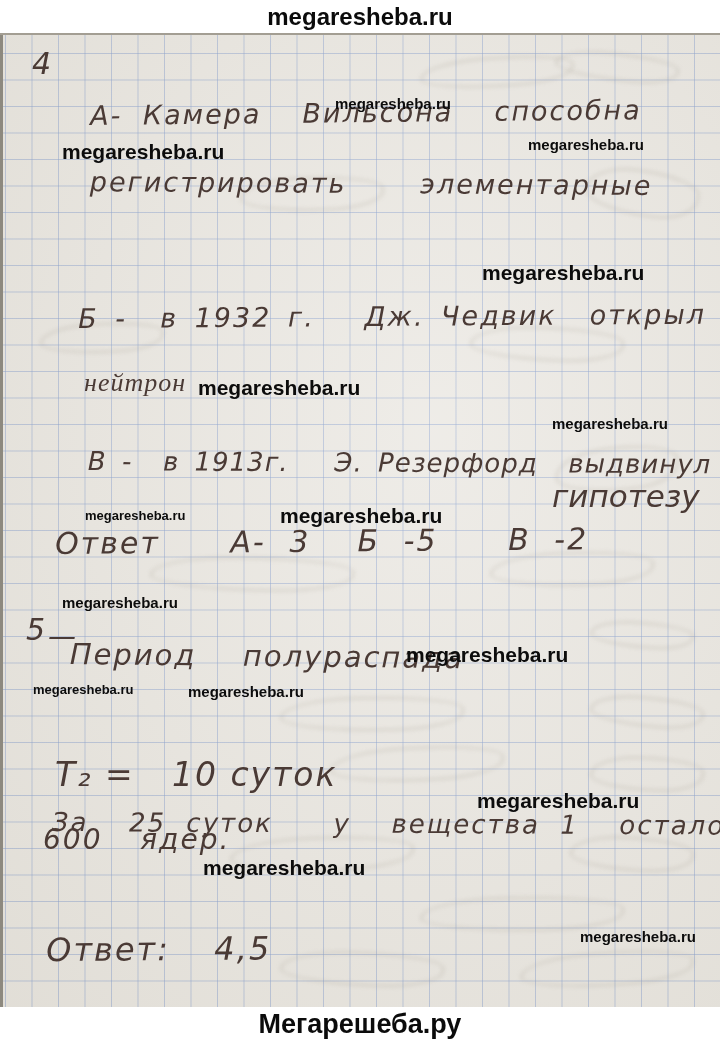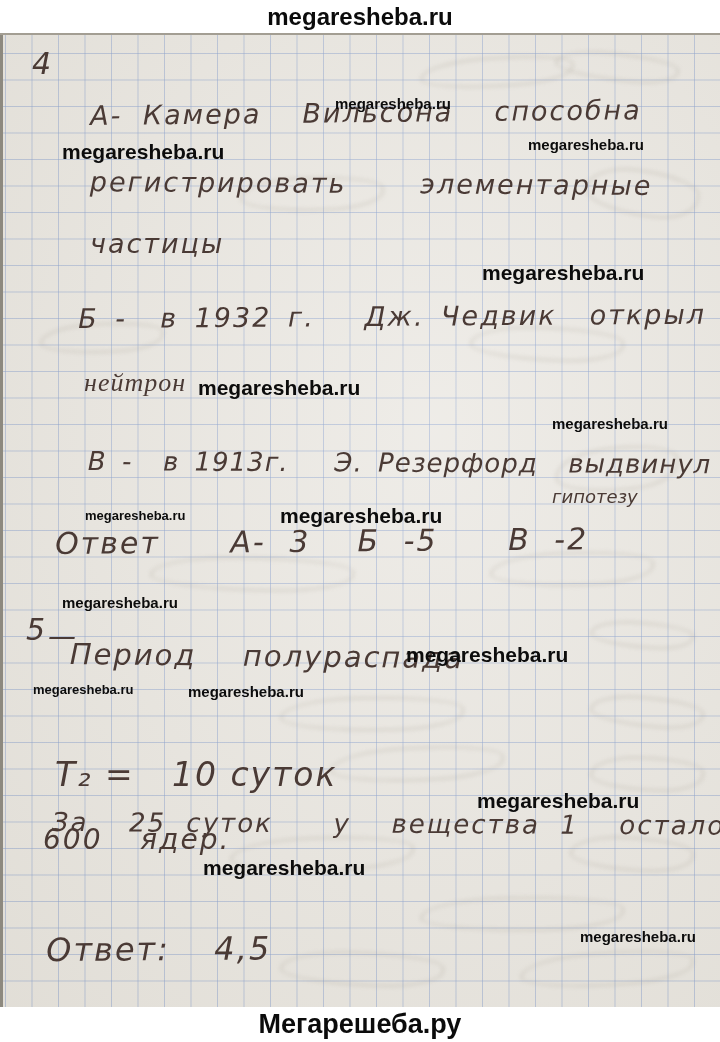--- a/index.html
+++ b/index.html
@@ -94,25 +94,24 @@
   <span class="wm big" style="left:406px;top:608px;">megaresheba.ru</span>
   <span class="wm xs" style="left:33px;top:647px;">megaresheba.ru</span>
   <span class="wm sm" style="left:188px;top:648px;">megaresheba.ru</span>
   <span class="wm big" style="left:477px;top:754px;">megaresheba.ru</span>
   <span class="wm big" style="left:203px;top:821px;">megaresheba.ru</span>
   <span class="wm sm" style="left:580px;top:893px;">megaresheba.ru</span>
 
   <div class="hw" style="left:32px;top:11px;font-size:30px;">4</div>
   <div class="hw" style="left:90px;top:65px;font-size:27px;word-spacing:10px;transform:rotate(-0.6deg);">А- Камера  Вильсона  способна</div>
   <div class="hw" style="left:90px;top:131px;font-size:27px;word-spacing:14px;transform:rotate(0.4deg);">регистрировать   элементарные</div>
-  <div class="hw" style="left:90px;top:193px;font-size:27px;">частицы</div>
   <div class="hw" style="left:78px;top:268px;font-size:27px;word-spacing:6px;transform:rotate(-0.4deg);">Б -  в 1932 г.   Дж. Чедвик  открыл</div>
   <div class="hw" style="left:84px;top:333px;font-size:26px;letter-spacing:1px;font-family:Liberation Serif, serif;">нейтрон</div>
   <div class="hw" style="left:88px;top:411px;font-size:26px;word-spacing:6px;letter-spacing:1px;transform:rotate(0.3deg);">В -  в 1913г.   Э. Резерфорд  выдвинул</div>
-  <div class="hw" style="left:552px;top:443px;font-size:18px;letter-spacing:0px;margin-top:8px;">гипотезу</div>
+  <div class="hw" style="left:552px;top:443px;font-size:31px;letter-spacing:0px;">гипотезу</div>
   <div class="hw" style="left:55px;top:491px;font-size:30px;word-spacing:12px;transform:rotate(-0.5deg);">Ответ   А- 3  Б -5   В -2</div>
 
   <div class="hw" style="left:26px;top:577px;font-size:30px;">5</div>
   <div class="hw" style="left:48px;top:585px;font-size:28px;">—</div>
   <div class="hw" style="left:70px;top:602px;font-size:29px;word-spacing:12px;transform:rotate(0.6deg);">Период  полураспада</div>
   <div class="hw" style="left:55px;top:720px;font-size:33px;">Т₂ =   10 суток</div>
   <div class="hw" style="left:52px;top:772px;font-size:26px;word-spacing:10px;transform:rotate(0.3deg);">За  25 суток   у  вещества 1  осталось</div>
   <div class="hw" style="left:43px;top:788px;font-size:28px;word-spacing:8px;">600  ядер.</div>
   <div class="hw" style="left:46px;top:896px;font-size:32px;word-spacing:10px;transform:rotate(-0.4deg);">Ответ:  4,5</div>
 

